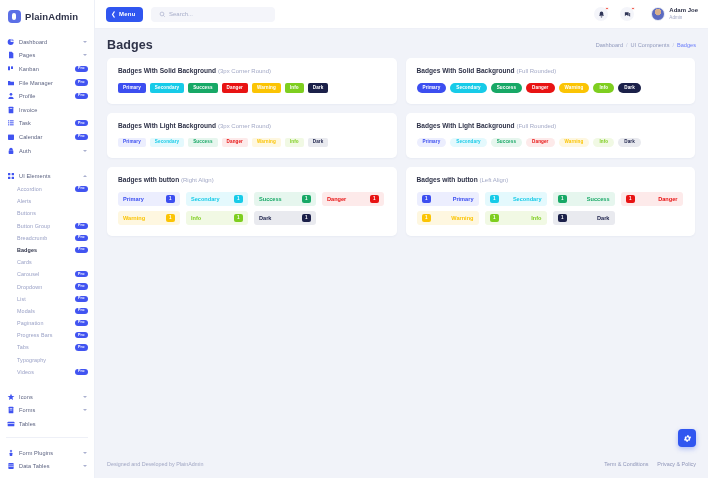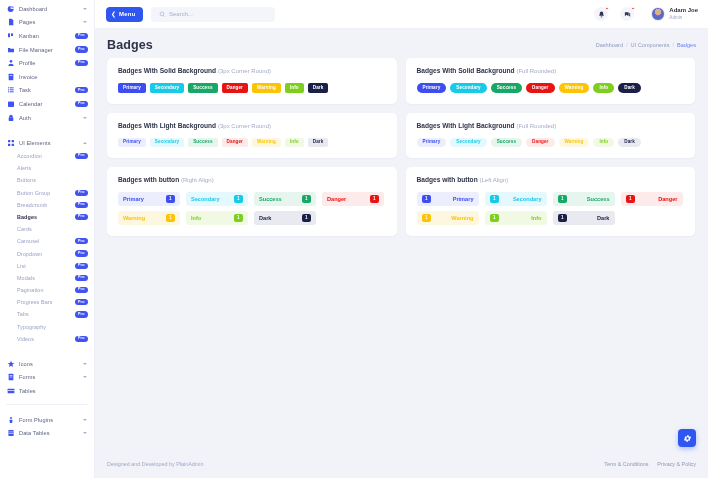--- a/index.html
+++ b/index.html
@@ -160,20 +160,24 @@
     box-shadow: 0 2px 5px rgba(48,86,240,.35);
   }
   .fab svg { width: 9px; height: 9px; color: #fff; }
 </style>
 </head>
 <body>
 
 <div class="app">
 
   <aside class="sidebar">
+    <div class="brand">
+      <div class="brand-mark"></div>
+      <div class="brand-text">PlainAdmin</div>
+    </div>
     <nav class="nav" id="nav-main">
         <div class="nav-item nav-head">
           <span class="ico">
             <svg viewBox="0 0 24 24" fill="currentColor">
               <path d="M11 3a9 9 0 1 0 9 9h-9V3z"></path>
               <path d="M13 2v8h8a9 9 0 0 0-8-8z" opacity=".6"></path>
             </svg>
           </span>
           <span class="nav-label">Dashboard</span>
           <span class="caret"></span>

